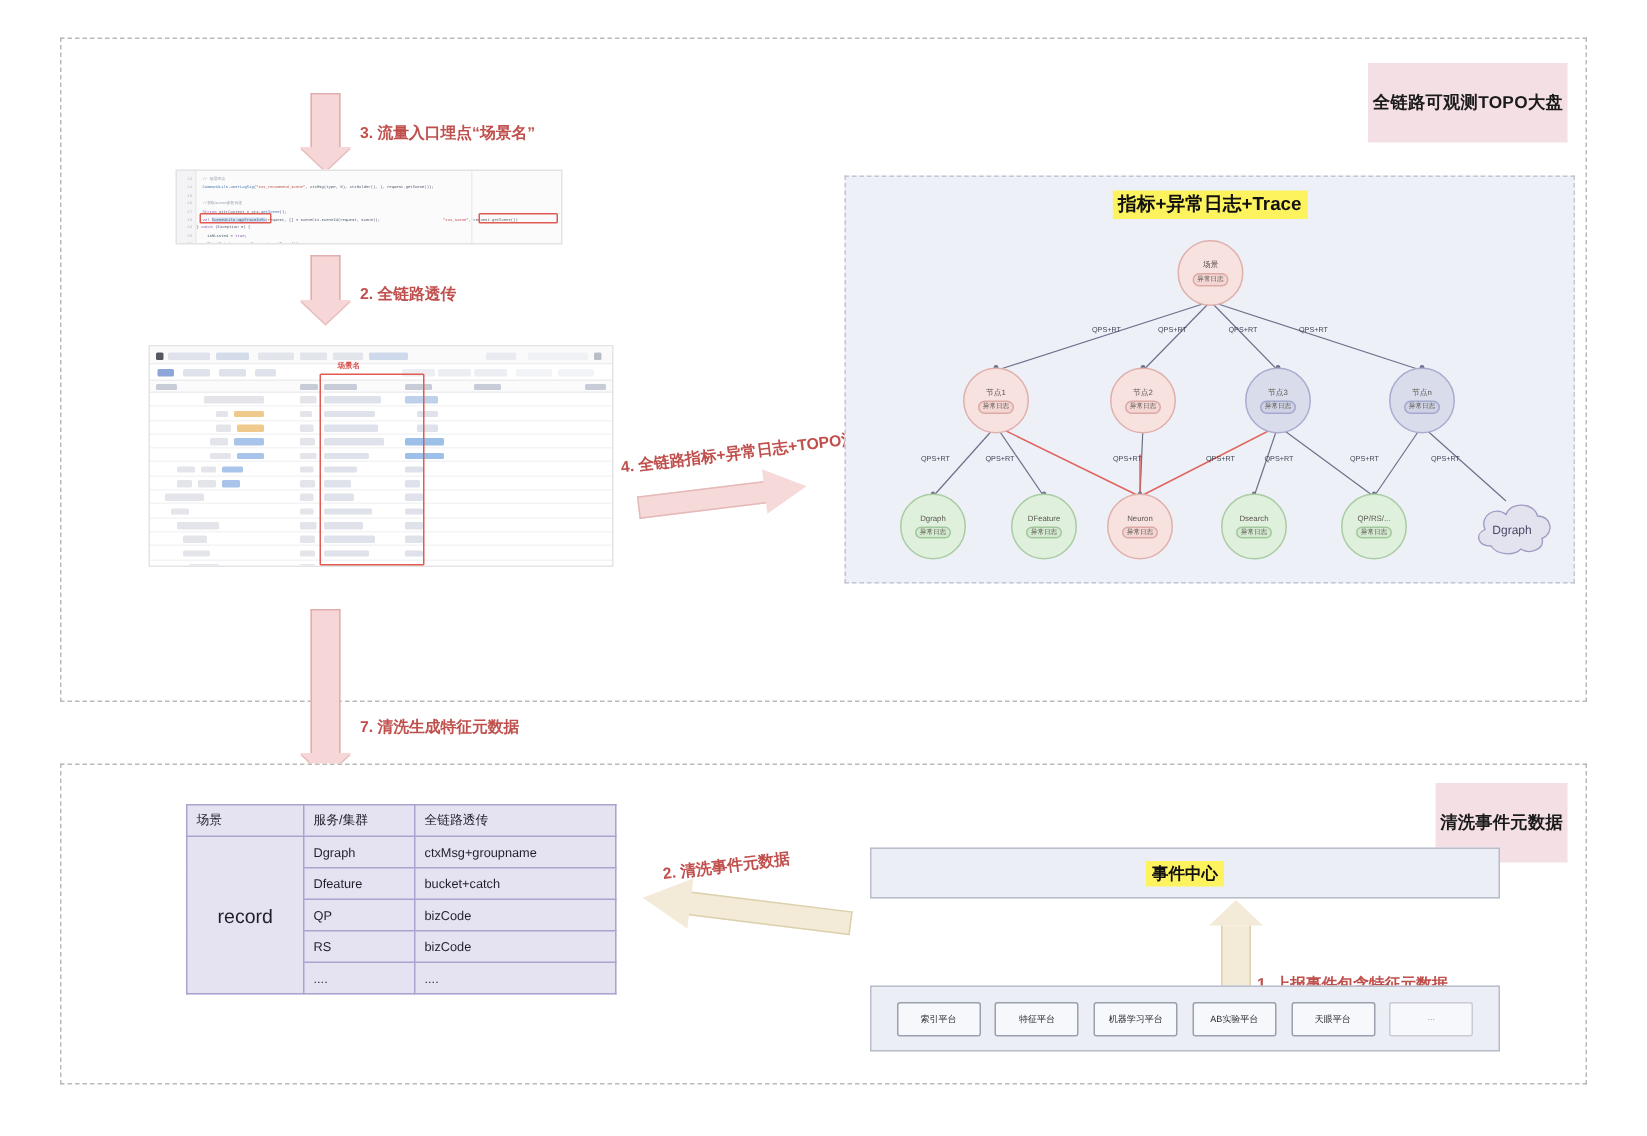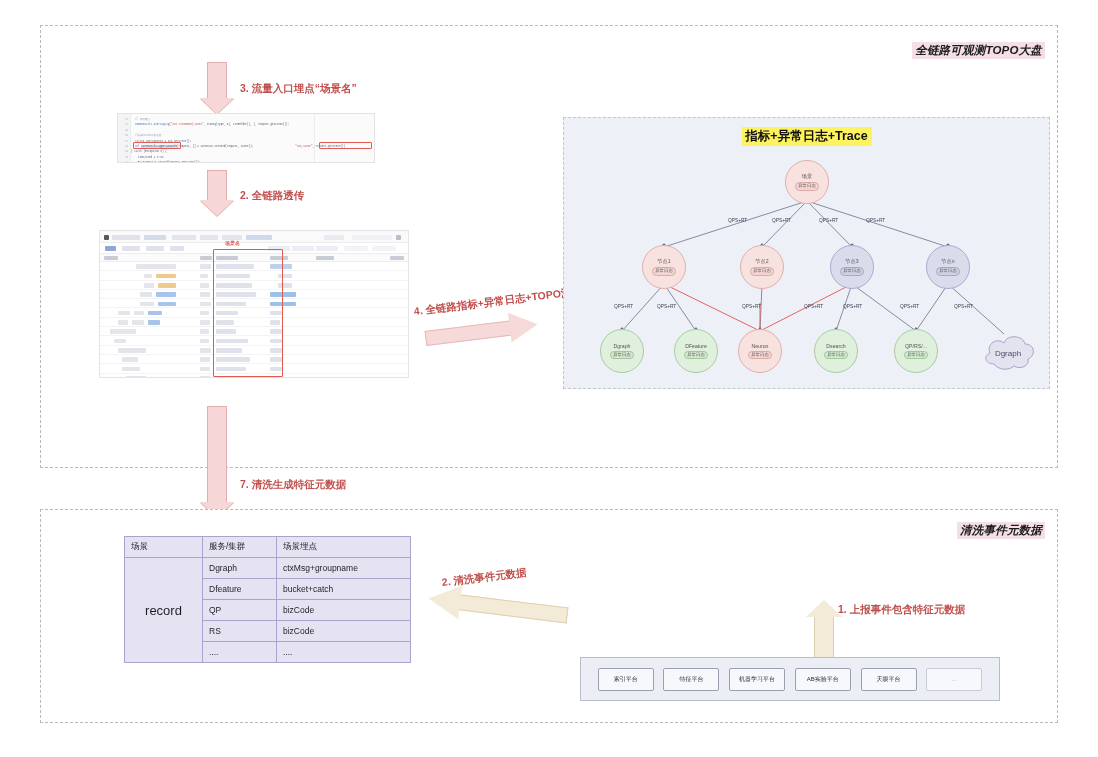--- a/index.html
+++ b/index.html
@@ -24,41 +24,40 @@
   }
   #panel-top    { left: 40px;  top: 25px;  width: 1018px; height: 443px; }
   #panel-bottom { left: 40px;  top: 509px; width: 1018px; height: 214px; }
 
   .panel-title {
     position: absolute;
     font-size: 11.5px;
     font-weight: bold;
     color: #1b1b1b;
     background: #f3dfe4;
-    padding: 1px 3px;
+    padding: 19px 3px;
     letter-spacing: .2px;
     white-space: nowrap;
-    font-style: italic;
   }
   #title-topo  { right: 12px; top: 16px; }
   #title-event { right: 12px; top: 12px; }
 
   
   .step-label {
     position: absolute;
     font-size: 10.5px;
     color: #c0504d;
     font-weight: bold;
     white-space: nowrap;
   }
   #step1 { left: 240px; top: 82px; }
   #step2 { left: 240px; top: 189px; }
   #step3 { left: 240px; top: 478px; }
   #step4 { left: 414px; top: 305px; transform: rotate(-7deg); transform-origin: left center; }
-  #step-evt1 { left: 838px; top: 603px; }
+  #step-evt1 { left: 838px; top: 649px; }
   #step-evt2 { left: 442px; top: 576px; transform: rotate(-7deg); transform-origin: left center; }
 
   
   .arrow-down {
     position: absolute;
     width: 34px;
   }
   .arrow-down .shaft {
     width: 20px; margin: 0 auto;
     background: #f6d6d6;
@@ -623,21 +622,21 @@
 
   <div class="panel" id="panel-bottom">
     <div class="panel-title" id="title-event">清洗事件元数据</div>
   </div>
 
   <table id="feature-table">
     <tbody>
         <tr>
       <th class="col-scene">场景</th>
       <th class="col-svc">服务/集群</th>
-      <th>场景埋点</th>
+      <th>全链路透传</th>
     </tr>
     <tr>
       <td class="scene-cell" rowspan="5">record</td>
       <td>Dgraph</td>
       <td>ctxMsg+groupname</td>
     </tr>
     <tr>
       <td>Dfeature</td>
       <td>bucket+catch</td>
     </tr>
@@ -655,20 +654,23 @@
     </tr>
   </tbody>
     </table>
 
   <div id="arrow-evt2">
     <div class="ae-shaft"></div>
     <div class="ae-head"></div>
   </div>
   <div class="step-label" id="step-evt2">2. 清洗事件元数据</div>
 
+  <div id="event-center">
+    <span class="ec-label">事件中心</span>
+  </div>
 
   <div id="arrow-evt1">
     <div class="ue-head"></div>
     <div class="ue-shaft"></div>
   </div>
   <div class="step-label" id="step-evt1">1. 上报事件包含特征元数据</div>
 
   <div id="platform-strip">
     <div class="plat-box">索引平台</div>
     <div class="plat-box">特征平台</div>

